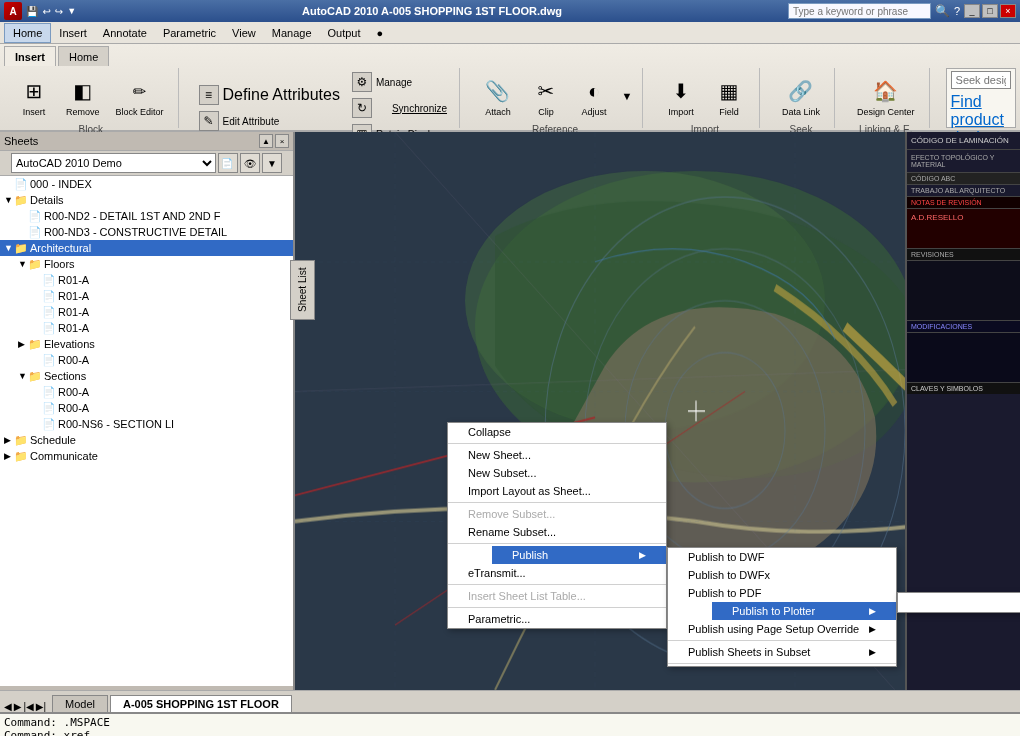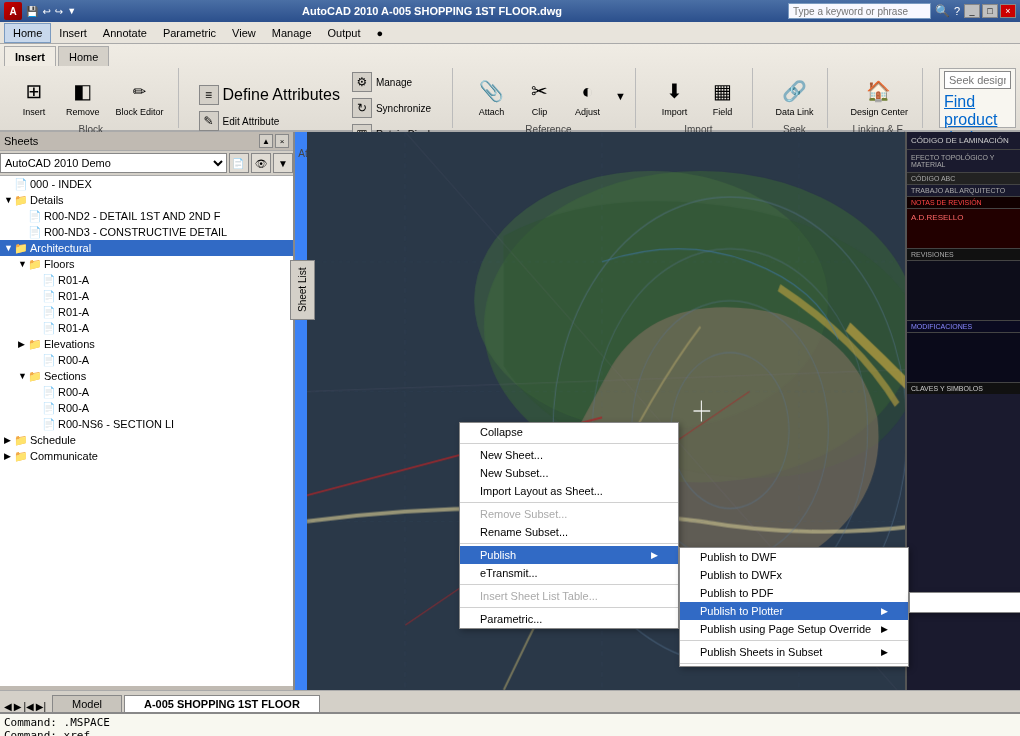--- a/index.html
+++ b/index.html
@@ -128,22 +128,21 @@
     #ribbon-search .design-content-label {
       font-size: 10px;
       color: #444;
       margin-top: 4px;
     }
 
     
     #main {
       height: calc(736px - 22px - 22px - 88px - 24px - 22px);
       display: flex;
-      background: #3b82f6;
-      gap: 12px;
+      background: #d946ef;
     }
 
     
     #sheet-panel {
       width: 295px;
       background: #d4d0c8;
       border-right: 2px solid #888;
       display: flex;
       flex-direction: column;
       position: relative;
@@ -153,21 +152,21 @@
       align-items: center;
       justify-content: space-between;
       background: #c0bab2;
       padding: 2px 4px;
       border-bottom: 1px solid #aaa;
     }
     #sheet-toolbar {
       display: flex;
       align-items: center;
       gap: 2px;
-      padding: 2px 0;
+      padding: 2px 11px;
       background: #d4d0c8;
       border-bottom: 1px solid #aaa;
     }
     #sheet-dropdown {
       flex: 1;
       height: 20px;
       font-size: 11px;
       background: white;
       border: 1px solid #888;
     }
@@ -215,21 +214,21 @@
       z-index: 100;
       font-size: 11px;
     }
     .ctx-item {
       padding: 3px 20px;
       cursor: pointer;
       display: flex;
       align-items: center;
       justify-content: space-between;
     }
-    .ctx-item.highlighted { background: #316ac5; color: white; }
+    .ctx-item.highlighted { background: #316ac5; color: white; margin-left: 44px; }
     .ctx-item.disabled { color: #aaa; cursor: default; }
     .ctx-separator { height: 1px; background: #d0d0d0; margin: 2px 0; }
     .ctx-arrow { font-size: 9px; }
 
     
     #context-menu-publish {
       position: absolute;
       left: 372px;
       top: 415px;
       width: 230px;
@@ -268,21 +267,21 @@
     #tab-bar {
       height: 22px;
       background: #d4d0c8;
       border-top: 1px solid #aaa;
       display: flex;
       align-items: flex-end;
       padding: 0 4px;
       gap: 2px;
     }
     .tab-item {
-      padding: 2px 19px;
+      padding: 2px 12px;
       background: #c8c4bc;
       border: 1px solid #888;
       border-bottom: none;
       cursor: pointer;
       font-size: 11px;
     }
     .tab-item.active { background: white; font-weight: bold; }
 
     
     #canvas-svg {
@@ -380,21 +379,21 @@
             <span style="margin-left:4px;font-size:10px;">Edit Attribute</span>
           </div>
         </div>
         <div style="display:flex;flex-direction:column;gap:2px;">
           <div class="ribbon-btn" style="width:auto;flex-direction:row;padding:2px 4px;">
             <div style="width:20px;height:20px;background:#d4d0c8;border:1px solid #888;display:flex;align-items:center;justify-content:center;font-size:12px;">⚙</div>
             <span style="margin-left:4px;font-size:10px;">Manage</span>
           </div>
           <div class="ribbon-btn" style="width:auto;flex-direction:row;padding:2px 4px;">
             <div style="width:20px;height:20px;background:#d4d0c8;border:1px solid #888;display:flex;align-items:center;justify-content:center;font-size:12px;">↻</div>
-            <span style="margin-left:4px;font-size:10px;">Synchronize</span>
+            <span style="margin-left:20px;font-size:10px;text-decoration:underline;">Synchronize</span>
           </div>
           <div class="ribbon-btn" style="width:auto;flex-direction:row;padding:2px 4px;">
             <div style="width:20px;height:20px;background:#d4d0c8;border:1px solid #888;display:flex;align-items:center;justify-content:center;font-size:12px;">▦</div>
             <span style="margin-left:4px;font-size:10px;">Retain Display</span>
           </div>
         </div>
       </div>
       <div class="ribbon-group-label">Attributes</div>
     </div>
 

